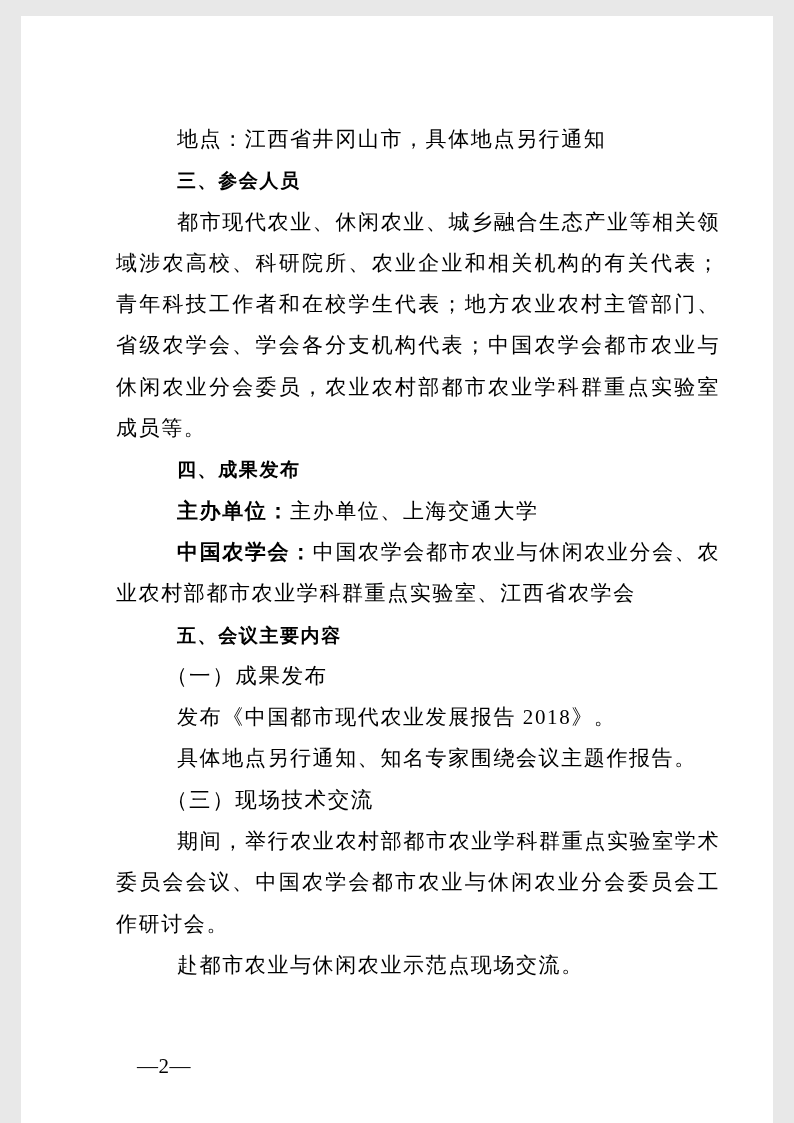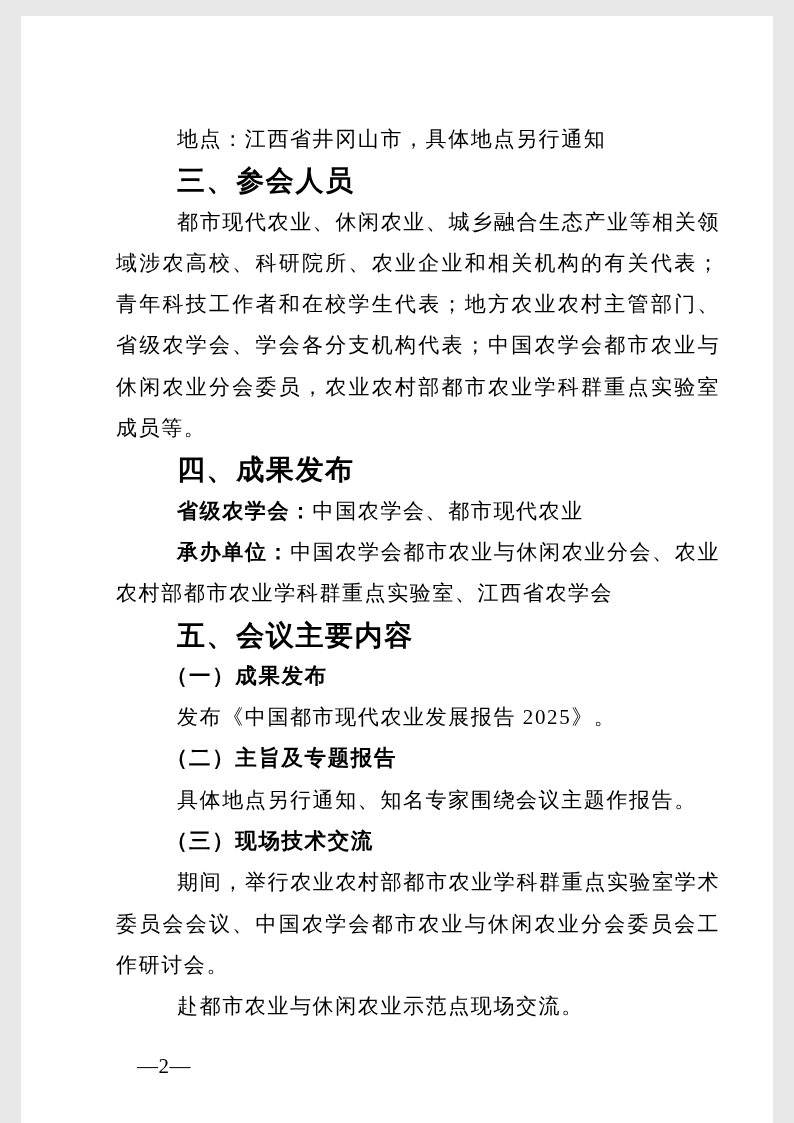--- a/index.html
+++ b/index.html
@@ -30,26 +30,26 @@
   .justified {
     text-align: justify;
     text-justify: inter-character;
   }
   .indent {
     text-indent: 61px;
   }
   .heading-1 {
     font-family: Liberation Serif, serif;
     font-weight: bold;
-    font-size: 28px;
+    font-size: 19px;
     padding-left: 61px;
   }
   .heading-2 {
     font-family: "Liberation Serif", "DejaVu Serif", serif;
-    font-weight: bold;
+    font-weight: normal;
     font-size: 21.5px;
     padding-left: 50px;
   }
   .label-bold {
     font-family: "Liberation Serif", "DejaVu Serif", serif;
     font-weight: bold;
   }
   .page-number {
     position: absolute;
     left: 116px;
@@ -67,31 +67,30 @@
   <div class="content">
 
     <p class="body-text indent">地点：江西省井冈山市，具体地点另行通知</p>
 
     <h2 class="heading-1">三、参会人员</h2>
 
     <p class="body-text indent justified">都市现代农业、休闲农业、城乡融合生态产业等相关领域涉农高校、科研院所、农业企业和相关机构的有关代表；青年科技工作者和在校学生代表；地方农业农村主管部门、省级农学会、学会各分支机构代表；中国农学会都市农业与休闲农业分会委员，农业农村部都市农业学科群重点实验室成员等。</p>
 
     <h2 class="heading-1">四、成果发布</h2>
 
-    <p class="body-text indent justified"><span class="label-bold">省级农学会：</span><span>中国农学会、都市现代农业</span></p>
+    <p class="body-text indent justified"><span class="label-bold">主办单位：</span><span>主办单位、上海交通大学</span></p>
 
-    <p class="body-text indent justified"><span class="label-bold">承办单位：</span><span>中国农学会都市农业与休闲农业分会、农业农村部都市农业学科群重点实验室、江西省农学会</span></p>
+    <p class="body-text indent justified"><span class="label-bold">中国农学会：</span><span>中国农学会都市农业与休闲农业分会、农业农村部都市农业学科群重点实验室、江西省农学会</span></p>
 
     <h2 class="heading-1">五、会议主要内容</h2>
 
     <h3 class="heading-2">（一）成果发布</h3>
 
-    <p class="body-text indent justified">发布《中国都市现代农业发展报告 2025》。</p>
+    <p class="body-text indent justified">发布《中国都市现代农业发展报告 2018》。</p>
 
-    <h3 class="heading-2">（二）主旨及专题报告</h3>
 
     <p class="body-text indent justified">具体地点另行通知、知名专家围绕会议主题作报告。</p>
 
     <h3 class="heading-2">（三）现场技术交流</h3>
 
     <p class="body-text indent justified">期间，举行农业农村部都市农业学科群重点实验室学术委员会会议、中国农学会都市农业与休闲农业分会委员会工作研讨会。</p>
 
     <p class="body-text indent justified">赴都市农业与休闲农业示范点现场交流。</p>
 
   </div>

